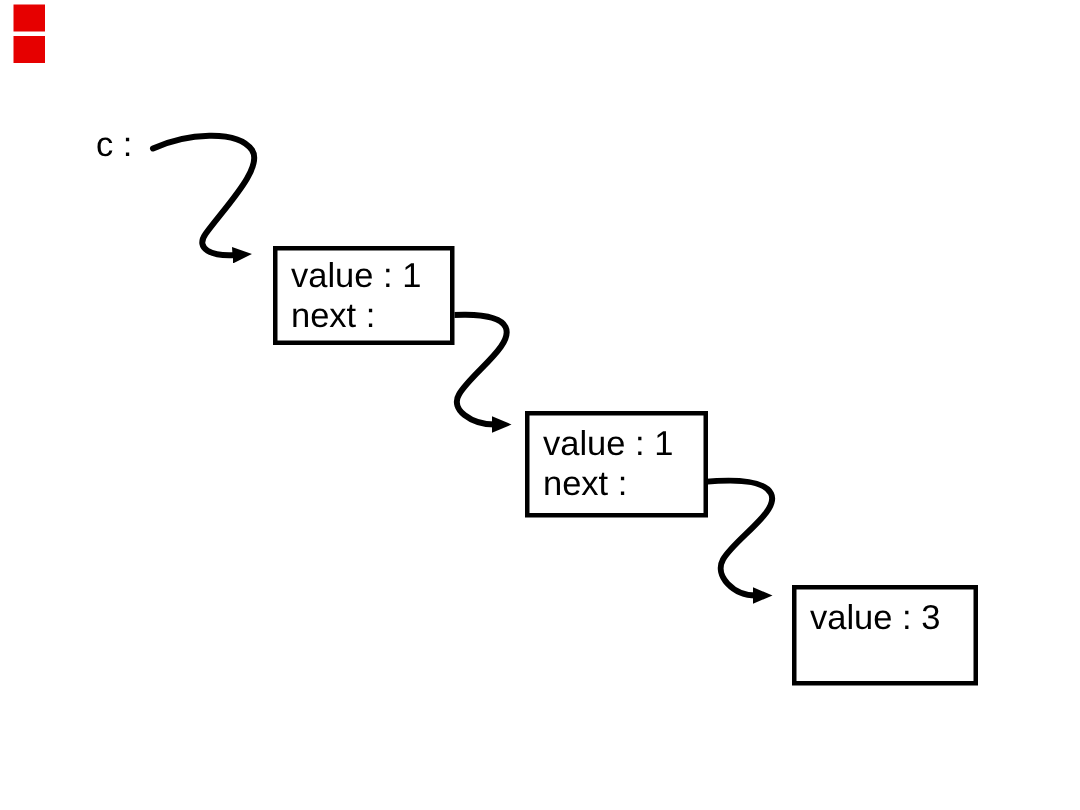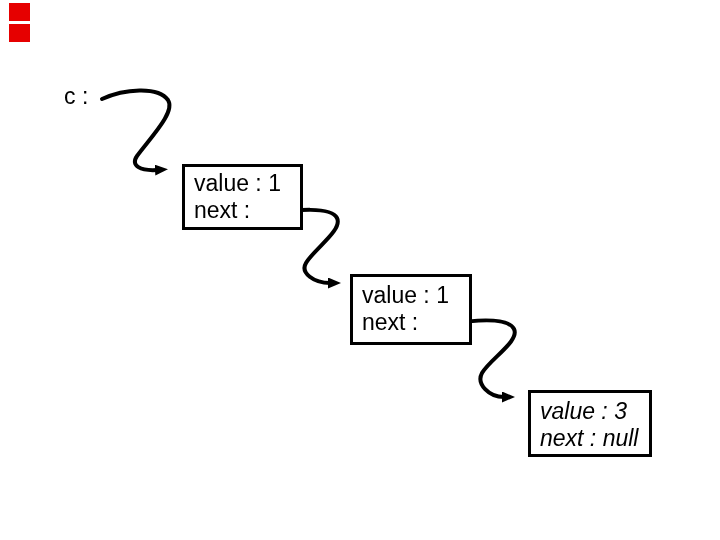--- a/index.html
+++ b/index.html
@@ -41,21 +41,21 @@
     box-sizing: border-box;
     border: 3px solid #000000;
     background: #ffffff;
     padding: 3px 12px 0 9px;
     font-size: 23px;
     line-height: 27px;
     white-space: nowrap;
   }
   .node-1 { left: 182px; top: 164px; width: 121px; height: 66px; }
   .node-2 { left: 350px; top: 274px; width: 122px; height: 71px; padding-top: 5px; }
-  .node-3 { left: 528px; top: 390px; width: 124px; height: 67px; padding-top: 5px; font-style: italic; }
+  .node-3 { left: 528px; top: 390px; width: 124px; height: 67px; padding-top: 5px; }
 </style>
 </head>
 <body>
 
 <div class="canvas">
 
   <svg class="deco-svg" width="44" height="50" viewBox="0 0 44 50" aria-hidden="true">
     <rect x="9" y="3" width="21" height="18" fill="#e60000"></rect>
     <rect x="9" y="24" width="21" height="18" fill="#e60000"></rect>
   </svg>
@@ -78,16 +78,15 @@
     <div>next :</div>
   </div>
 
   <div class="node node-2">
     <div>value : 1</div>
     <div>next :</div>
   </div>
 
   <div class="node node-3">
     <div>value : 3</div>
-    <div>next : null</div>
   </div>
 
 </div>
 
 </body></html>

